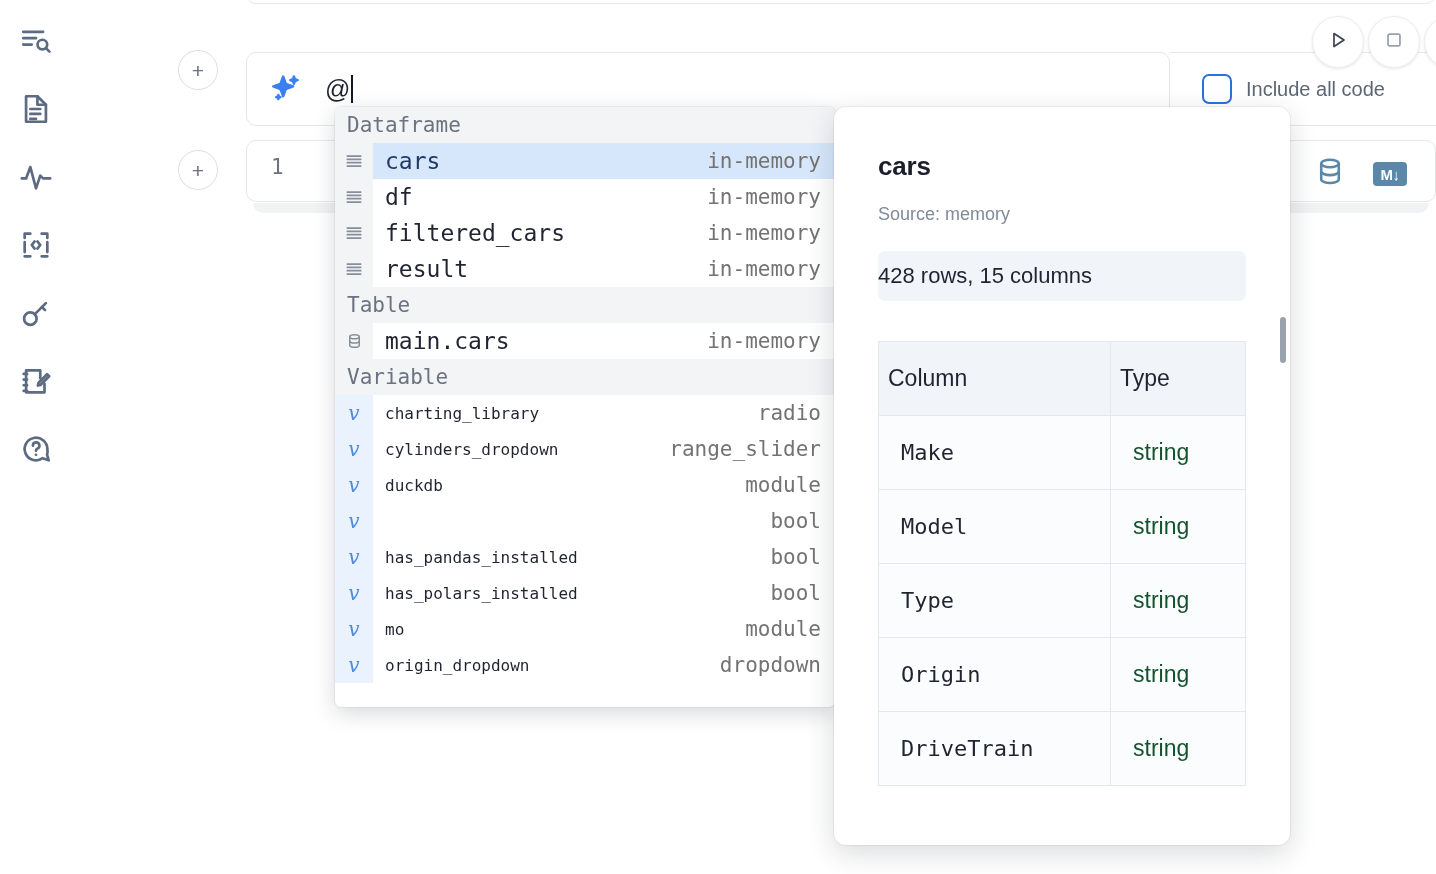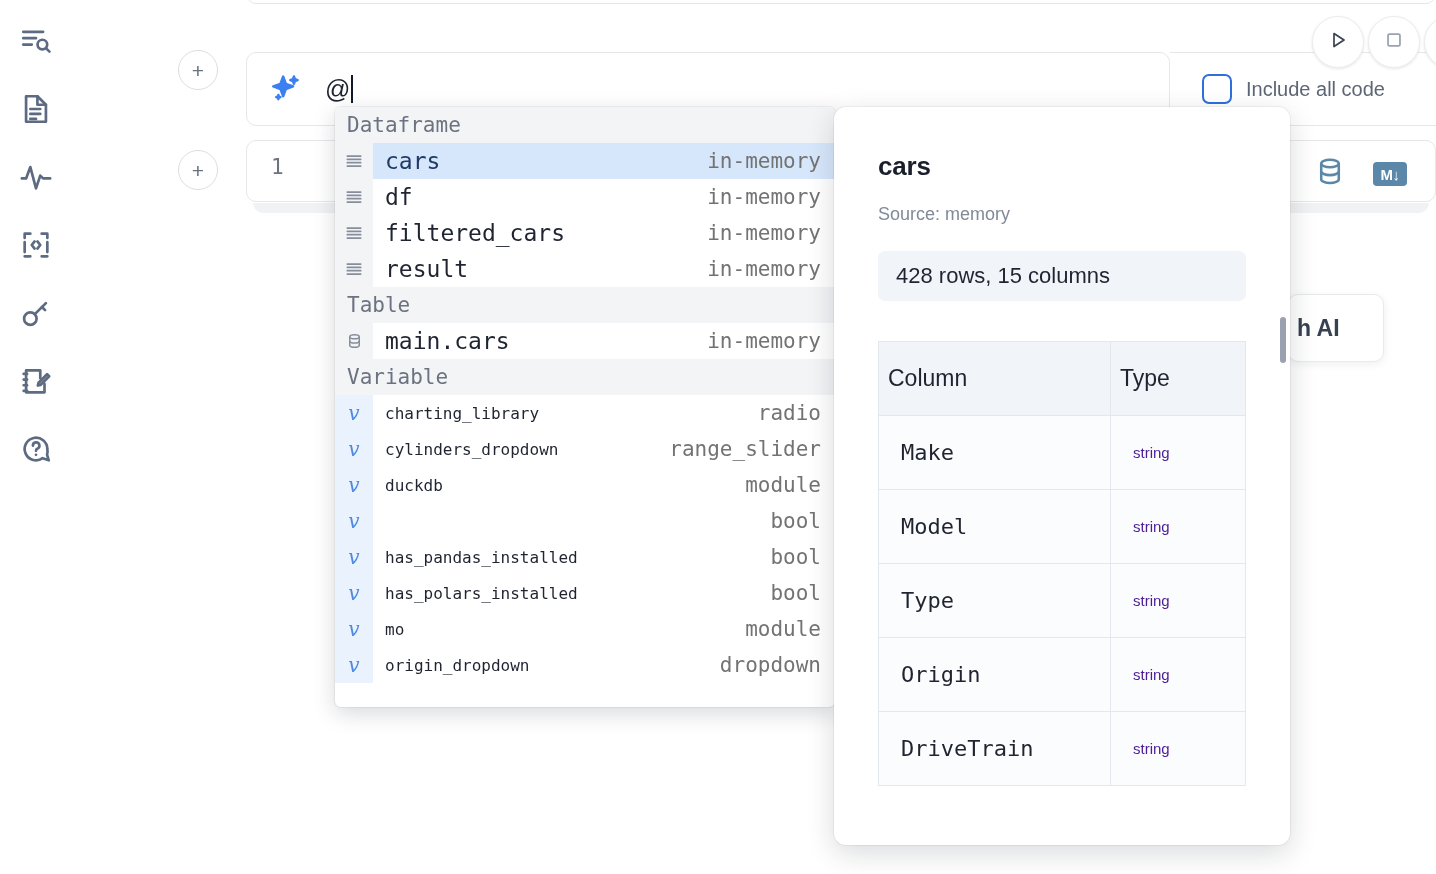--- a/index.html
+++ b/index.html
@@ -165,41 +165,41 @@
     padding: 44px 44px 0 44px; overflow: hidden;
   }
   .detail-title {
     font-size: 26px; font-weight: bold; color: #1a1f2b; letter-spacing: -.2px;
   }
   .detail-source {
     margin-top: 22px; font-size: 18px; color: #808a98;
   }
   .detail-shape {
     margin-top: 26px; height: 50px; background: #f1f4f8; border-radius: 7px;
-    display: flex; align-items: center; padding-left: 18px;
+    display: flex; align-items: center; 
     font-size: 22px; color: #1f2430;
   }
   .detail-table {
     margin-top: 40px; width: 368px; border-collapse: collapse;
     table-layout: fixed;
   }
   .detail-table th, .detail-table td {
     border: 1px solid #e3e8ef; height: 74px; padding: 0 22px;
     text-align: left; vertical-align: middle;
   }
   .detail-table th {
     background: #f1f4f8; font-weight: normal;
     font-size: 23px; color: #1f2430; padding-left: 9px;
   }
   .detail-table td.col {
     font-family: "DejaVu Sans Mono", monospace; font-size: 22px; color: #1f2430;
     background: #fbfcfd;
   }
   .detail-table td.typ {
-    font-size: 15px; color: #4c1d95; background: #fbfcfd;
+    font-size: 23px; color: #14532d; background: #fbfcfd;
   }
   .detail-table th:nth-child(1), .detail-table td:nth-child(1) { width: 232px; }
   .detail-scroll {
     position: absolute; right: 4px; top: 210px; width: 6px; height: 46px;
     background: #9aa2af; border-radius: 3px;
   }
 </style>
 </head>
 <body>
 
@@ -326,21 +326,20 @@
         <svg width="34" height="34" viewBox="0 0 24 24" fill="none" stroke="#5b87a8" stroke-width="1.8" stroke-linejoin="round">
           <ellipse cx="12" cy="6" rx="6.2" ry="2.7"></ellipse>
           <path d="M5.8 6v5.5c0 1.5 2.8 2.7 6.2 2.7s6.2-1.2 6.2-2.7V6"></path>
           <path d="M5.8 11.6v5.5c0 1.5 2.8 2.7 6.2 2.7s6.2-1.2 6.2-2.7v-5.5"></path>
         </svg>
       </span>
       <span class="md-badge">M↓</span>
     </span>
   </div>
 
-  <div class="ai-chip">h AI</div>
 
   <div class="ac" id="autocomplete">
       <div class="ac-group">Dataframe</div>
       <div class="ac-row sel">
         <span class="ac-gutter">
           <svg width="20" height="20" viewBox="0 0 24 24" fill="none" stroke="#868e9c" stroke-width="2.1" stroke-linecap="round">
             <path d="M4 6h16M4 10h16M4 14h16M4 18h16"></path>
           </svg>
         </span>
         <span class="ac-name">cars</span>

